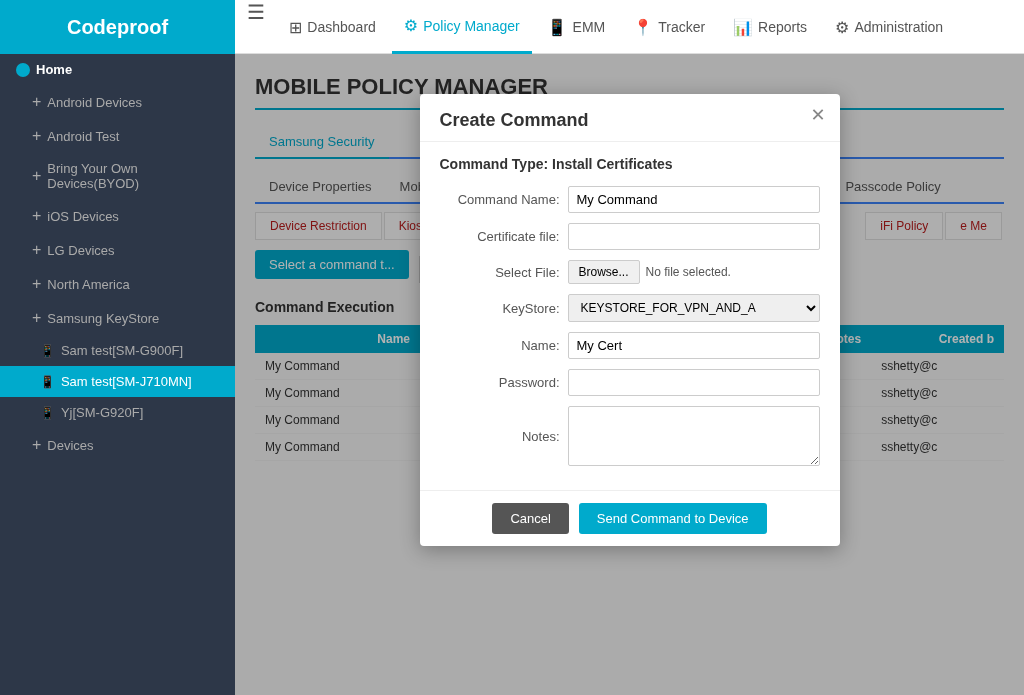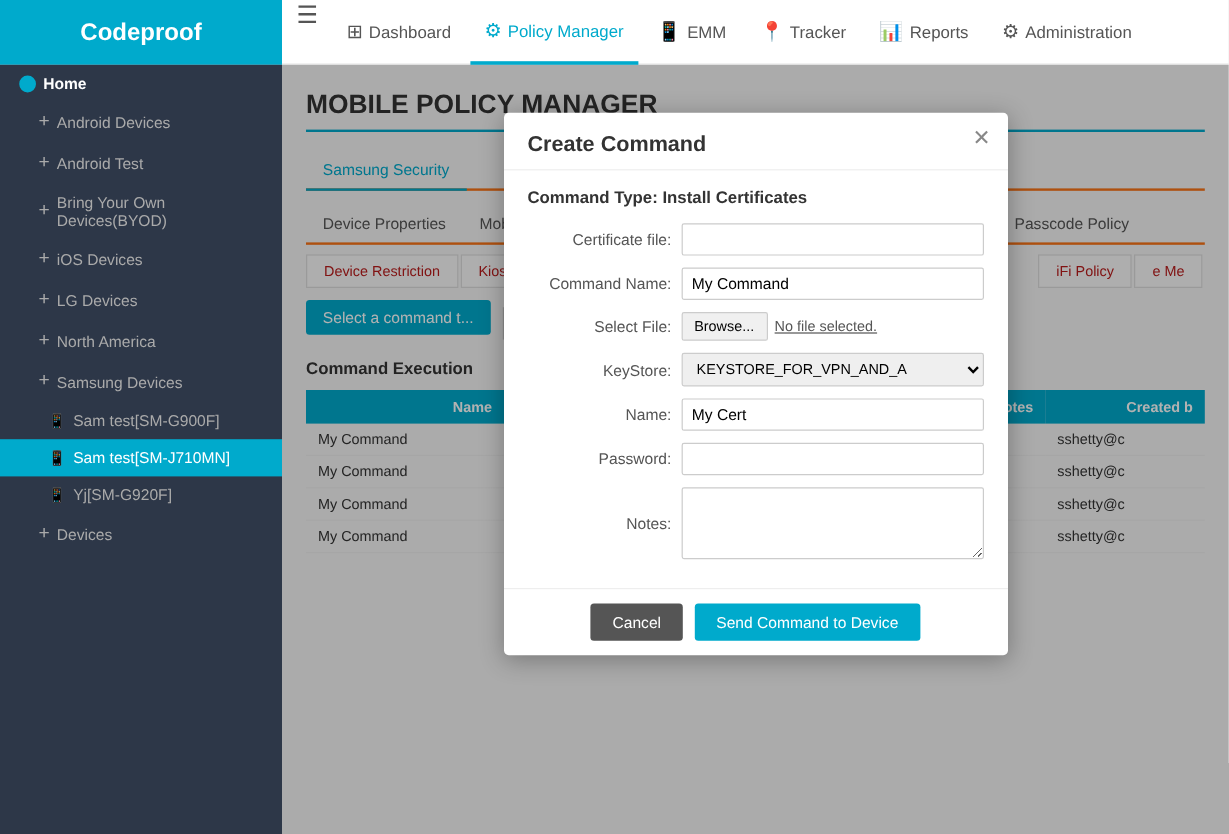--- a/index.html
+++ b/index.html
@@ -99,21 +99,21 @@
       font-weight: bold;
       color: #333;
       margin-bottom: 16px;
       border-bottom: 2px solid #00aacc;
       padding-bottom: 8px;
     }
     .tab-bar {
       display: flex;
       gap: 0;
       margin-bottom: 12px;
-      border-bottom: 2px solid #f97316;
+      border-bottom: 2px solid #3b82f6;
     }
     .tab {
       padding: 8px 14px;
       font-size: 13px;
       cursor: pointer;
       color: #555;
       border-bottom: 2px solid transparent;
       margin-bottom: -2px;
     }
     .tab.active { color: #00aacc; border-bottom: 2px solid #00aacc; }
@@ -235,21 +235,21 @@
       gap: 6px;
     }
     .browse-btn {
       background: #f0f0f0;
       border: 1px solid #ccc;
       padding: 4px 10px;
       font-size: 12px;
       cursor: pointer;
       border-radius: 2px;
     }
-    .no-file-text { font-size: 12px; color: #555; text-decoration: underline; }
+    .no-file-text { font-size: 12px; color: #555; }
     .modal-footer {
       padding: 12px 20px;
       display: flex;
       justify-content: center;
       gap: 10px;
       border-top: 1px solid #eee;
     }
     .btn-cancel {
       background: #555;
       color: #fff;
@@ -331,21 +331,21 @@
     <div class="sidebar-item child">
       <span class="sidebar-plus">+</span>
       <span>LG Devices</span>
     </div>
     <div class="sidebar-item child">
       <span class="sidebar-plus">+</span>
       <span>North America</span>
     </div>
     <div class="sidebar-item child">
       <span class="sidebar-plus">+</span>
-      <span>Samsung Devices</span>
+      <span>Samsung KeyStore</span>
     </div>
     <div class="sidebar-item child" style="padding-left:40px;">
       <span class="phone-icon">📱</span>
       <span>Sam test[SM-G900F]</span>
     </div>
     <div class="sidebar-item child active" style="padding-left:40px;background:#00aacc;color:#fff;">
       <span class="phone-icon">📱</span>
       <span>Sam test[SM-J710MN]</span>
     </div>
     <div class="sidebar-item child" style="padding-left:40px;">
@@ -442,27 +442,27 @@
           <span class="modal-title">Create Command</span>
           <span class="modal-close">✕</span>
         </div>
         <div class="modal-body">
           <div class="modal-command-type">
             <span>Command Type:</span>
             <span>Install Certificates</span>
           </div>
 
           <div class="form-row">
+            <label class="form-label">Command Name:</label>
+            <input class="form-input" type="text" value="My Command" style="">
+          </div>
+
+          <div class="form-row">
             <label class="form-label">Certificate file:</label>
             <input class="form-input" type="text" value="" style="">
-          </div>
-
-          <div class="form-row">
-            <label class="form-label">Command Name:</label>
-            <input class="form-input" type="text" value="My Command" style="">
           </div>
 
           <div class="form-row">
             <label class="form-label">Select File:</label>
             <div class="browse-area">
               <button class="browse-btn">Browse...</button>
               <span class="no-file-text">No file selected.</span>
             </div>
           </div>
 

